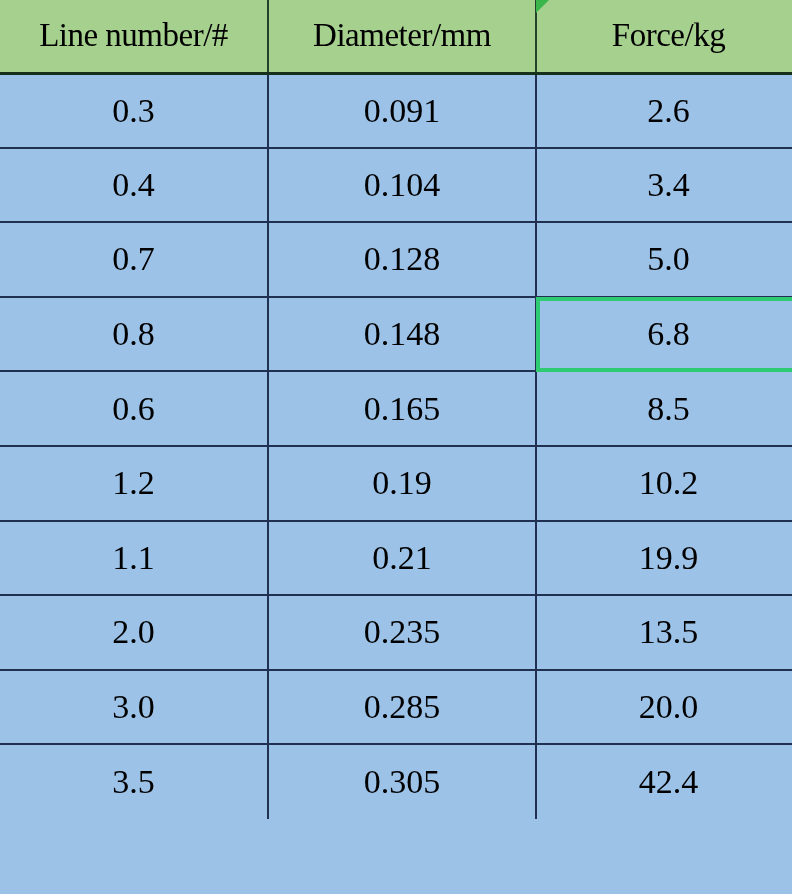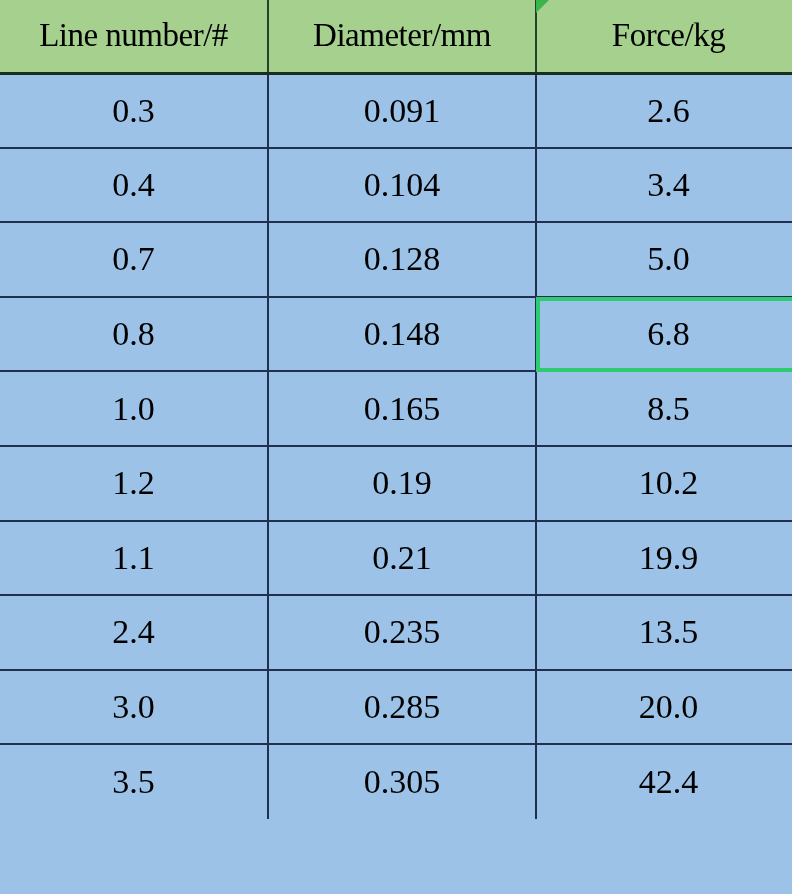--- a/index.html
+++ b/index.html
@@ -131,36 +131,36 @@
         <td>0.7</td>
         <td>0.128</td>
         <td class="last">5.0</td>
       </tr>
       <tr>
         <td>0.8</td>
         <td>0.148</td>
         <td class="last">6.8</td>
       </tr>
       <tr>
-        <td>1.0</td>
+        <td>0.6</td>
         <td>0.165</td>
         <td class="last">8.5</td>
       </tr>
       <tr>
         <td>1.2</td>
         <td>0.19</td>
         <td class="last">10.2</td>
       </tr>
       <tr>
         <td>1.1</td>
         <td>0.21</td>
         <td class="last">19.9</td>
       </tr>
       <tr>
-        <td>2.4</td>
+        <td>2.0</td>
         <td>0.235</td>
         <td class="last">13.5</td>
       </tr>
       <tr>
         <td>3.0</td>
         <td>0.285</td>
         <td class="last">20.0</td>
       </tr>
       <tr class="last-row">
         <td>3.5</td>

